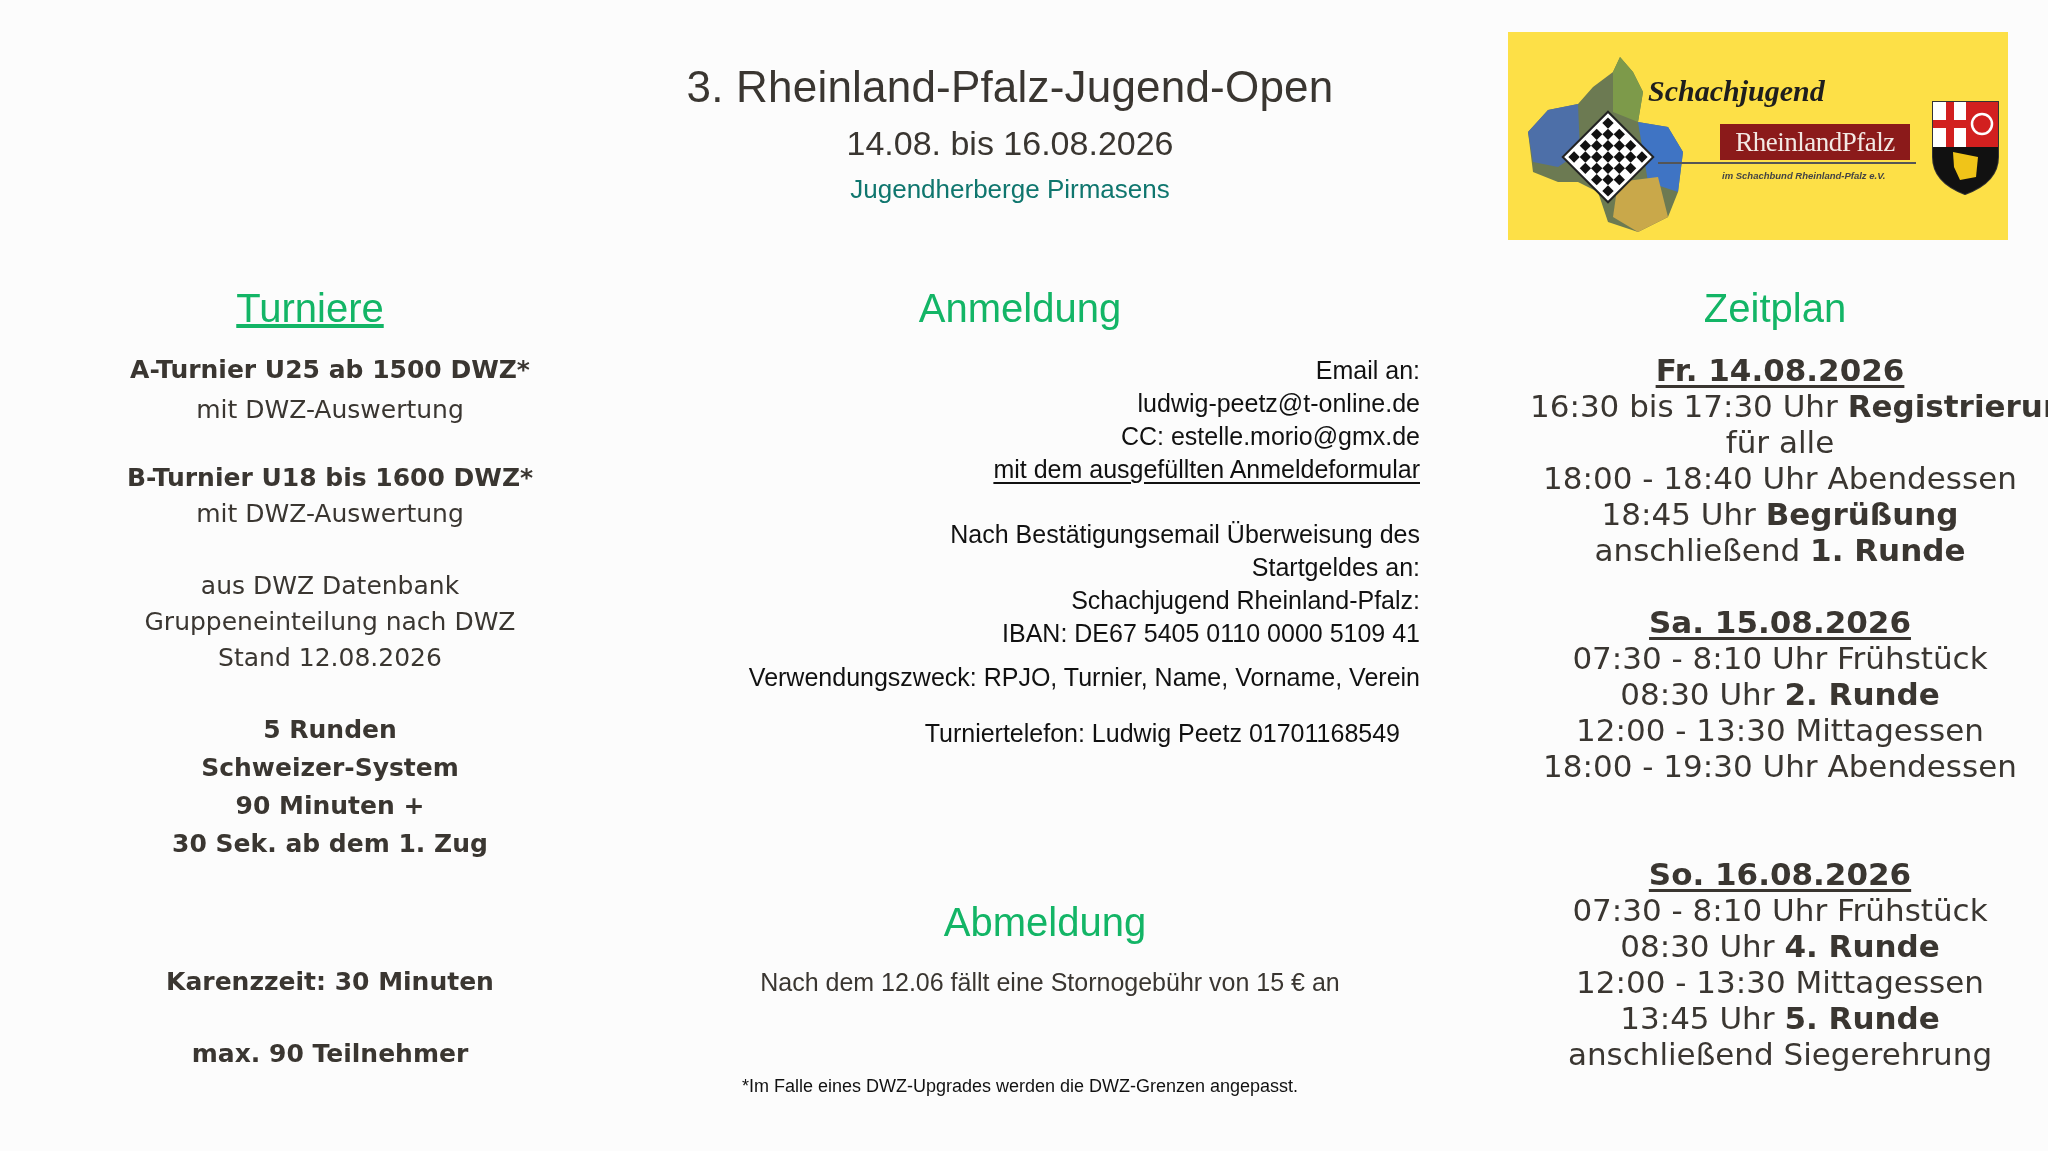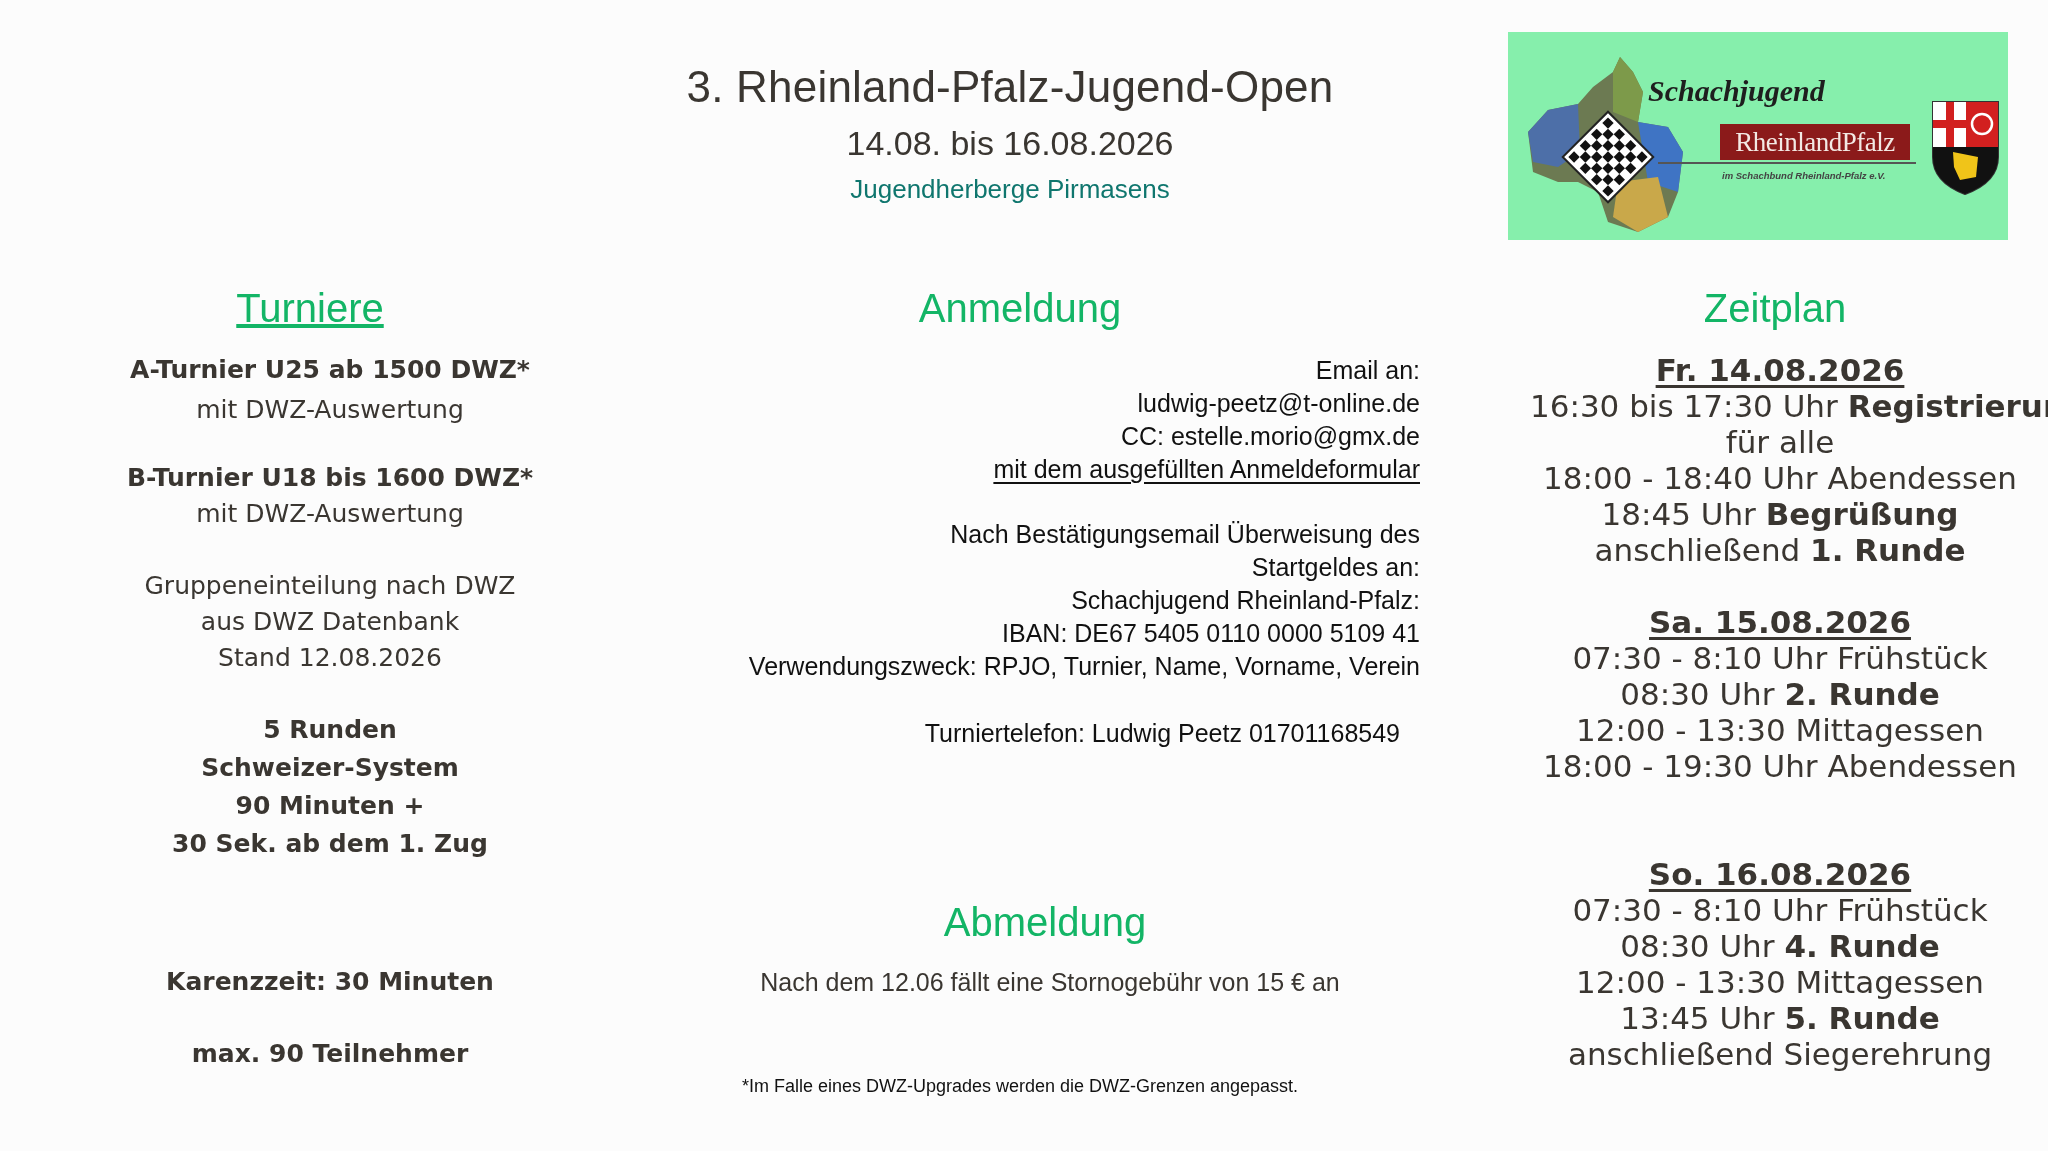--- a/index.html
+++ b/index.html
@@ -6,21 +6,21 @@
   html, body { width: 2048px; height: 1151px; background: #fcfcfc; overflow: hidden; }
   body { position: relative; font-family: "DejaVu Sans", sans-serif; color: #3a3631; }
   .abs { position: absolute; }
 
   
   .title { left: 560px; width: 900px; top: 62px; font-family: "Liberation Sans", sans-serif; font-size: 44px; color: #3a3631; text-align: center; letter-spacing: 0.2px; }
   .dates { left: 560px; width: 900px; top: 124px; font-family: "Liberation Sans", sans-serif; font-size: 34px; color: #3a3631; text-align: center; }
   .venue { left: 560px; width: 900px; top: 174px; font-family: "Liberation Sans", sans-serif; font-size: 26px; color: #0f766e; text-align: center; }
 
   
-  .logo { left: 1508px; top: 32px; width: 500px; height: 208px; background: #86efac; }
+  .logo { left: 1508px; top: 32px; width: 500px; height: 208px; background: #fde047; }
   .logo svg { position: absolute; left: 0; top: 0; }
   .logo-word { position: absolute; left: 140px; top: 42px; font-family: "Liberation Serif", serif; font-style: italic; font-weight: bold; font-size: 30px; color: #1e1e1e; }
   .logo-banner { position: absolute; left: 212px; top: 92px; width: 190px; height: 36px; background: #8b1a1a; color: #f3e9e4; font-family: "Liberation Serif", serif; font-size: 27px; line-height: 36px; text-align: center; letter-spacing: -0.5px; }
   .logo-line { position: absolute; left: 150px; top: 130px; width: 258px; height: 2px; background: #555; }
   .logo-sub { position: absolute; left: 214px; top: 138px; font-family: "Liberation Sans", sans-serif; font-style: italic; font-weight: bold; font-size: 9.5px; color: #444; }
 
   
   .heading { font-family: "Liberation Sans", sans-serif; font-size: 40px; color: #13b566; text-align: center; }
 
   
@@ -102,22 +102,22 @@
   <div class="logo-sub">im Schachbund Rheinland-Pfalz e.V.</div>
 </div>
 
 <div class="abs col-left heading" style="top:286px; left:110px; width:400px;text-decoration:underline;">Turniere</div>
 <div class="abs col-left line b" style="top:352px;">A-Turnier U25 ab 1500 DWZ*</div>
 <div class="abs col-left line" style="top:392px;">mit DWZ-Auswertung</div>
 <div class="abs col-left line b" style="top:460px;">B-Turnier U18 bis 1600 DWZ*</div>
 <div class="abs col-left line" style="top:496px;">mit DWZ-Auswertung</div>
 
 <div class="abs col-left" style="top:568px;">
+  <div class="line">aus DWZ Datenbank</div>
   <div class="line">Gruppeneinteilung nach DWZ</div>
-  <div class="line">aus DWZ Datenbank</div>
   <div class="line">Stand 12.08.2026</div>
 </div>
 
 <div class="abs col-left" style="top:711px;">
   <div class="line b" style="line-height:38px;">5 Runden</div>
   <div class="line b" style="line-height:38px;">Schweizer-System</div>
   <div class="line b" style="line-height:38px;">90 Minuten +</div>
   <div class="line b" style="line-height:38px;">30 Sek. ab dem 1. Zug</div>
 </div>
 
@@ -130,21 +130,21 @@
   <div class="mid-line">ludwig-peetz@t-online.de</div>
   <div class="mid-line">CC: estelle.morio@gmx.de</div>
   <div class="mid-line" style="padding-left:22px;"><span class="u">mit dem ausgefüllten Anmeldeformular</span></div>
 </div>
 
 <div class="abs col-mid" style="top:518px;">
   <div class="mid-line">Nach Bestätigungsemail Überweisung des</div>
   <div class="mid-line">Startgeldes an:</div>
   <div class="mid-line">Schachjugend Rheinland-Pfalz:</div>
   <div class="mid-line">IBAN: DE67 5405 0110 0000 5109 41</div>
-  <div class="mid-line" style="margin-left:-20px;">Verwendungszweck: RPJO, Turnier, Name, Vorname, Verein</div>
+  <div class="mid-line" style="margin-left:-20px;margin-top:11px;">Verwendungszweck: RPJO, Turnier, Name, Vorname, Verein</div>
 </div>
 
 <div class="abs col-mid mid-line" style="top:717px; margin-left:-20px;">Turniertelefon: Ludwig Peetz 01701168549</div>
 
 <div class="abs heading" style="left:820px; width:450px; top:900px;">Abmeldung</div>
 <div class="abs storno" style="left:650px; width:800px; top:968px;">Nach dem 12.06 fällt eine Stornogebühr von 15 € an</div>
 
 <div class="abs footnote">*Im Falle eines DWZ-Upgrades werden die DWZ-Grenzen angepasst.</div>
 
 <div class="abs col-right heading" style="top:286px; left:1525px; width:500px;">Zeitplan</div>

